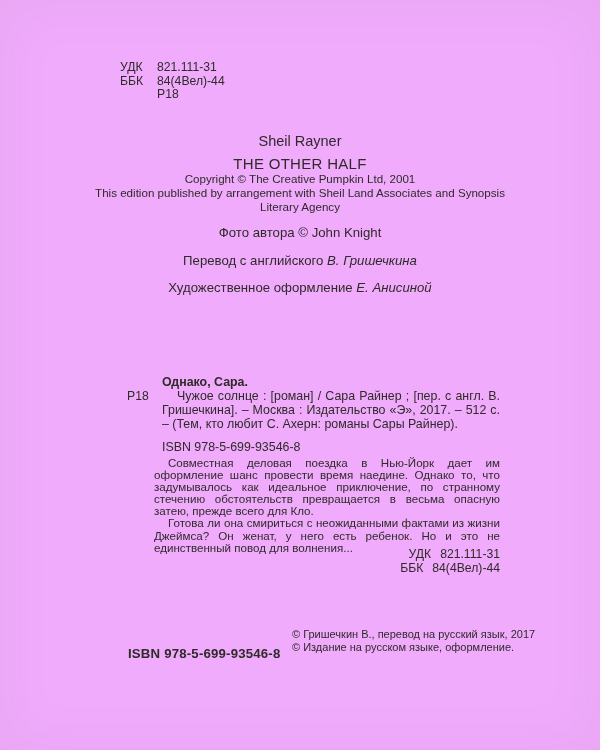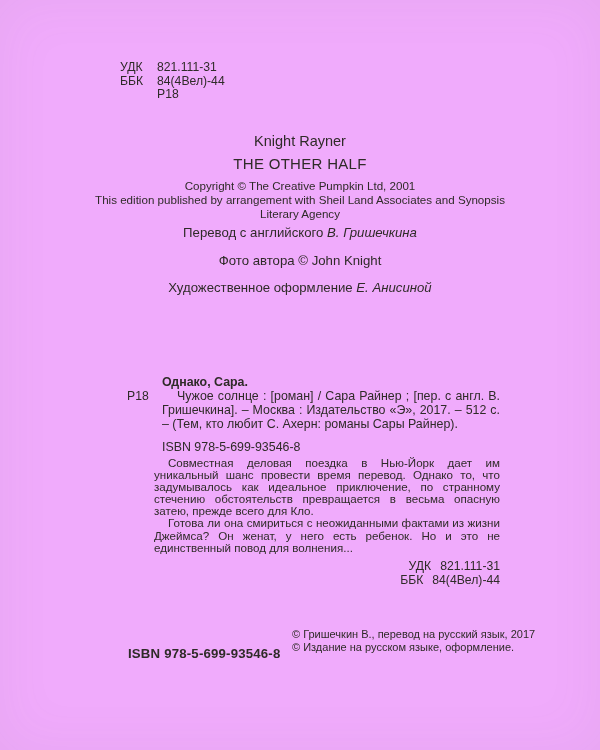--- a/index.html
+++ b/index.html
@@ -34,21 +34,21 @@
   
   .title-block {
     position: absolute;
     left: 0;
     right: 0;
     top: 133px;
     text-align: center;
   }
   .original-author { font-size: 14.5px; }
   .original-title  { font-size: 15px; margin-top: 6px; letter-spacing: 0.3px; }
-  .copyright-lines { margin-top: 7px; font-size: 11.6px; line-height: 13.8px; }
+  .copyright-lines { font-size: 11.6px; line-height: 13.8px; }
   .edition-notice  { max-width: 424px; margin: 0 auto; }
 
   
   .credits {
     position: absolute;
     left: 0;
     right: 0;
     top: 226px;
     text-align: center;
     font-size: 13.2px;
@@ -90,21 +90,21 @@
   }
   .annotation p {
     margin: 0;
     text-indent: 14px;
   }
 
   
   .bottom-codes {
     position: absolute;
     right: 100px;
-    top: 560px;
+    top: 548px;
     font-size: 12.2px;
     line-height: 13.6px;
     text-align: right;
   }
   .bottom-codes .code-value { margin-left: 9px; }
 
   
   .footer-isbn {
     position: absolute;
     left: 128px;
@@ -136,43 +136,43 @@
       <span class="code-label">ББК</span>
       <span class="code-value">84(4Вел)-44</span>
     </div>
     <div class="code-row">
       <span class="code-label"></span>
       <span class="code-value">Р18</span>
     </div>
   </div>
 
   <div class="title-block">
-    <div class="original-author">Knight Rayner</div>
+    <div class="original-author">Sheil Rayner</div>
     <div class="original-title">THE OTHER HALF</div>
     <div class="copyright-lines">
       <div>Copyright © The Creative Pumpkin Ltd, 2001</div>
       <div class="edition-notice">This edition published by arrangement with Sheil Land Associates and Synopsis Literary Agency</div>
     </div>
   </div>
 
   <div class="credits">
+    <div class="credit-line">Фото автора © John Knight</div>
     <div class="credit-line"><span>Перевод с английского</span> <i>В. Гришечкина</i></div>
-    <div class="credit-line">Фото автора © John Knight</div>
     <div class="credit-line"><span>Художественное оформление</span> <i>Е. Анисиной</i></div>
   </div>
 
   <div class="bib-block">
     <span class="bib-code">Р18</span>
     <div class="bib-heading">Однако, Сара.</div>
     <div class="bib-entry">Чужое солнце : [роман] / Сара Райнер ; [пер. с англ. В. Гришечкина]. – Москва : Издательство «Э», 2017. – 512 с. – (Тем, кто любит С. Ахерн: романы Сары Райнер).</div>
     <div class="bib-isbn">ISBN 978-5-699-93546-8</div>
   </div>
 
   <div class="annotation">
-    <p>Совместная деловая поездка в Нью-Йорк дает им уникальный шанс провести время перевод. Однако то, что задумывалось как идеальное приключение, по странному стечению обстоятельств превращается в весьма опасную затею, прежде всего для Кло.</p>
+    <p>Совместная деловая поездка в Нью-Йорк дает им оформление шанс провести время наедине. Однако то, что задумывалось как идеальное приключение, по странному стечению обстоятельств превращается в весьма опасную затею, прежде всего для Кло.</p>
     <p>Готова ли она смириться с неожиданными фактами из жизни Джеймса? Он женат, у него есть ребенок. Но и это не единственный повод для волнения...</p>
   </div>
 
   <div class="bottom-codes">
     <div>
       <span>УДК</span><span class="code-value">821.111-31</span>
     </div>
     <div>
       <span>ББК</span><span class="code-value">84(4Вел)-44</span>
     </div>

